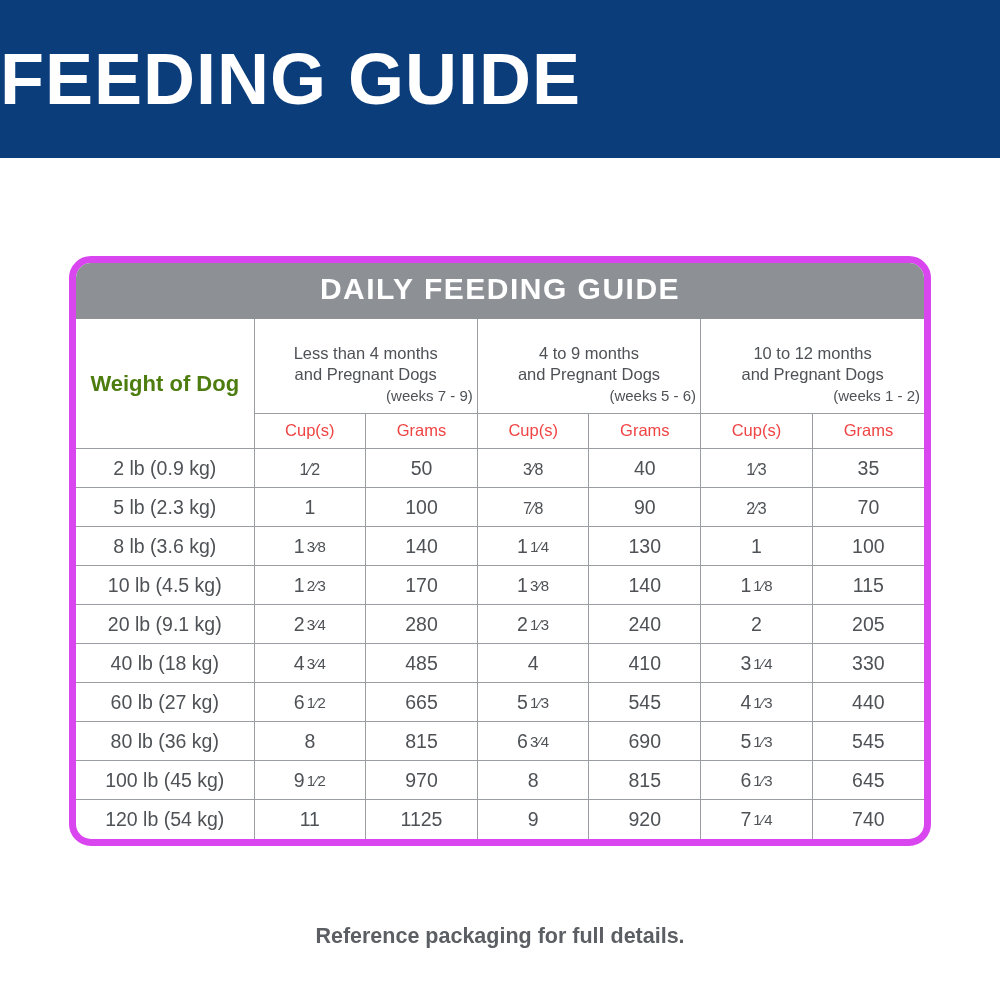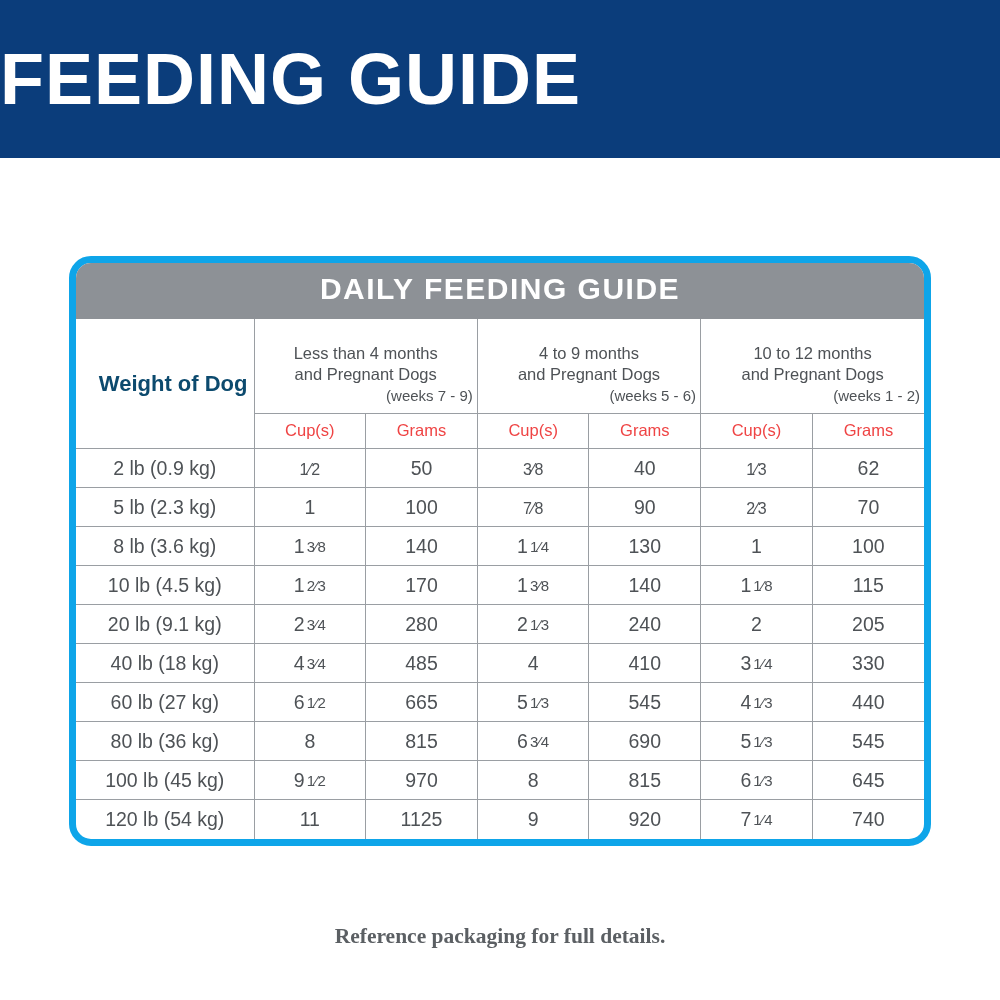--- a/index.html
+++ b/index.html
@@ -30,21 +30,21 @@
   .page {
     padding: 0;
   }
 
   .card-wrap {
     margin: 98px auto 0 auto;
     width: 862px;
   }
 
   .card {
-    border: 7px solid #0ea5e9;
+    border: 7px solid #d946ef;
     border-radius: 22px;
     overflow: hidden;
     background: #ffffff;
   }
 
   .card-header {
     background: #8d9196;
     color: #ffffff;
     text-align: center;
     font-size: 30px;
@@ -73,23 +73,22 @@
   table tr td:last-child, table tr th:last-child { border-right: none; }
   table tr:last-child td { border-bottom: none; }
   thead tr:first-child th { border-top: none; }
 
   .wcell {
     width: 178px;
     vertical-align: middle;
     font-size: 22px;
     font-weight: bold;
     line-height: 1.35;
-    color: #0c4a6e;
+    color: #4d7c0f;
     padding: 4px 6px;
-    text-align: right;
   }
 
   .grouphead {
     font-size: 16.5px;
     line-height: 1.3;
     padding: 24px 4px 8px 4px;
     color: #4e5256;
   }
   .grouphead .ln1 { display: block; }
   .grouphead .ln2 { display: block; }
@@ -118,21 +117,21 @@
   .fraconly {
     font-size: 16px;
   }
 
   .footnote {
     margin-top: 78px;
     text-align: center;
     color: #5b5f63;
     font-size: 21.5px;
     font-weight: bold;
-    font-family: Liberation Serif, serif;
+    font-family: Liberation Sans, sans-serif;
   }
 </style>
 </head>
 <body>
 
 <div class="banner">
   <div class="banner-title">FEEDING GUIDE</div>
 </div>
 
 <div class="page">
@@ -172,21 +171,21 @@
           </tr>
         </thead>
         <tbody id="table-body">
             <tr>
               <td class="weight">2 lb (0.9 kg)</td>
               <td><span class="fraconly">1⁄2</span></td>
               <td>50</td>
               <td><span class="fraconly">3⁄8</span></td>
               <td>40</td>
               <td><span class="fraconly">1⁄3</span></td>
-              <td>62</td>
+              <td>35</td>
             </tr>
             <tr>
               <td class="weight">5 lb (2.3 kg)</td>
               <td>1</td>
               <td>100</td>
               <td><span class="fraconly">7⁄8</span></td>
               <td>90</td>
               <td><span class="fraconly">2⁄3</span></td>
               <td>70</td>
             </tr>

